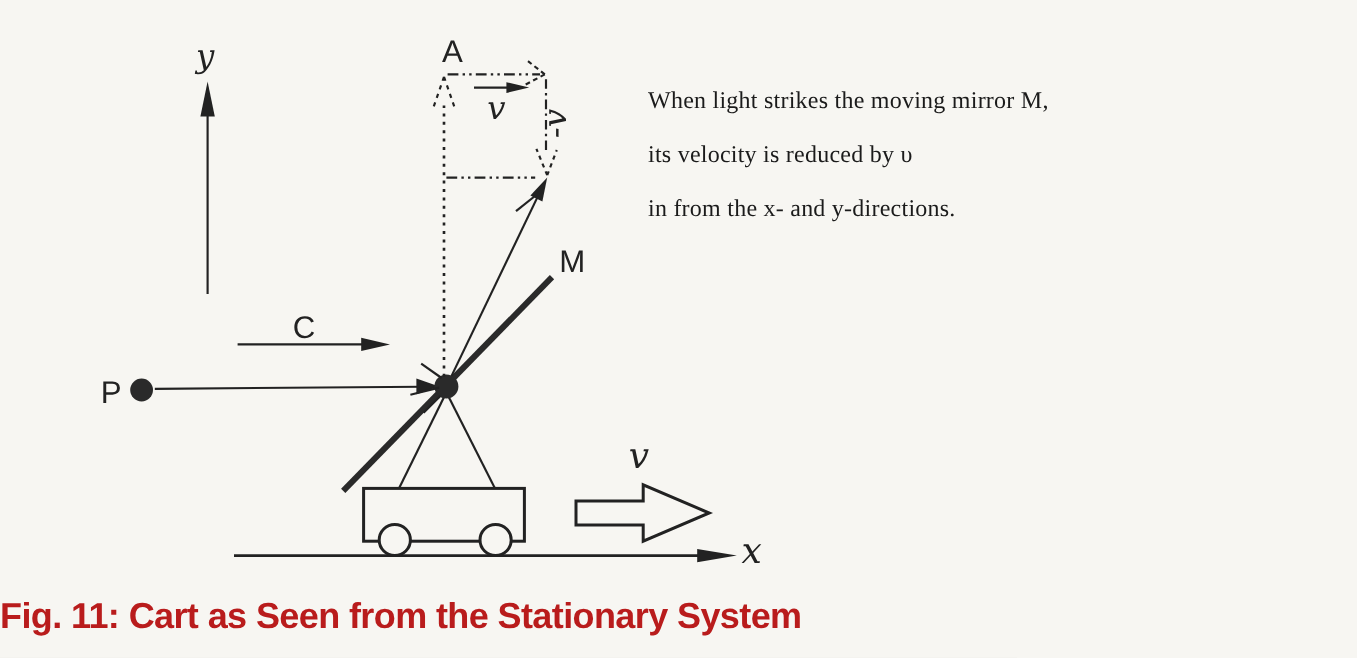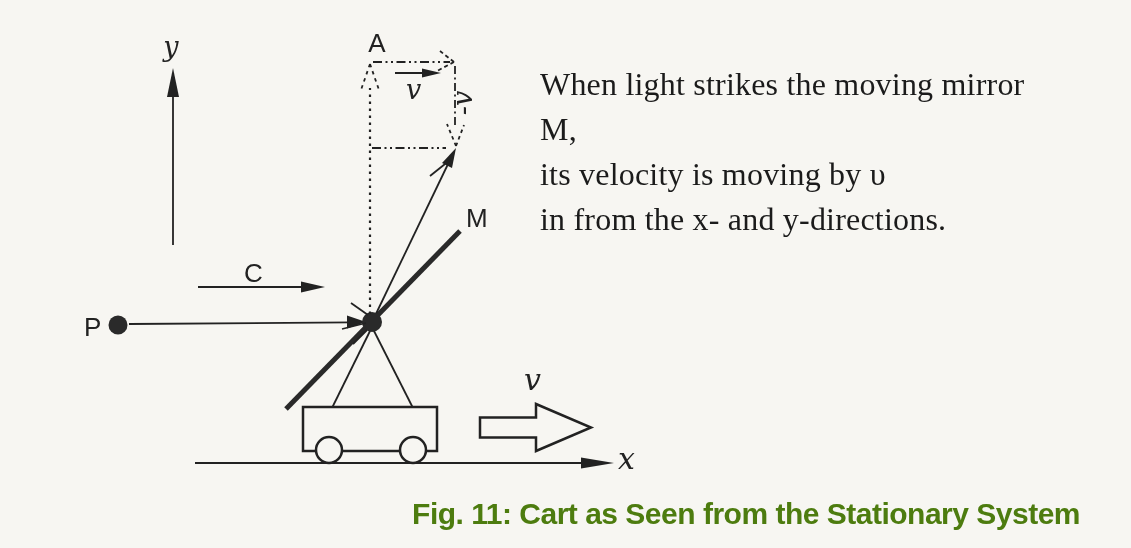--- a/index.html
+++ b/index.html
@@ -10,35 +10,35 @@
     background:#f7f6f2;
     overflow:hidden;
     font-family:"Liberation Sans", sans-serif;
   }
   .diagram-svg{position:absolute;left:0;top:0;}
   .note{
     position:absolute;
     left:540px;top:62px;
     width:520px;
     font-family:"Liberation Serif","DejaVu Serif",serif;
-    font-size:32px;
+    font-size:20px;
     line-height:45px;
     color:#1b1b1b;
     letter-spacing:0.2px;
   }
   .caption{
     position:absolute;
     left:0;top:497px;
     width:1080px;
-    text-align:right;
+    text-align:left;
     font-family:"Liberation Sans",sans-serif;
     font-weight:bold;
     font-size:30px;
     letter-spacing:-0.5px;
-    color:#4d7c0f;
+    color:#b91c1c;
   }
   text{fill:#222;}
   .lbl-sans{font-family:"Liberation Sans",sans-serif;font-size:26px;}
   .lbl-math{font-family:"DejaVu Serif","Liberation Serif",serif;font-style:italic;font-size:27px;}
   .lbl-math-lg{font-family:"DejaVu Serif","Liberation Serif",serif;font-style:italic;font-size:30px;}
 </style>
 </head>
 <body>
 
 <div class="page">
@@ -123,19 +123,19 @@
     <text x="244" y="282" class="lbl-sans">C</text>
     <text x="377" y="52" text-anchor="middle" class="lbl-sans">A</text>
     <text x="466" y="227" class="lbl-sans">M</text>
     <text x="406" y="99" class="lbl-math">v</text>
     <text transform="translate(472,103) rotate(-90)" text-anchor="middle" class="lbl-math" font-size="24">-v</text>
     <text x="524" y="390" class="lbl-math-lg">v</text>
   </svg>
 
   <div class="note">
     <div>When light strikes the moving mirror M,</div>
-    <div>its velocity is moving by υ</div>
+    <div>its velocity is reduced by υ</div>
     <div>in from the x- and y-directions.</div>
   </div>
 
   <div class="caption">Fig. 11: Cart as Seen from the Stationary System</div>
 
 </div>
 
 </body></html>

